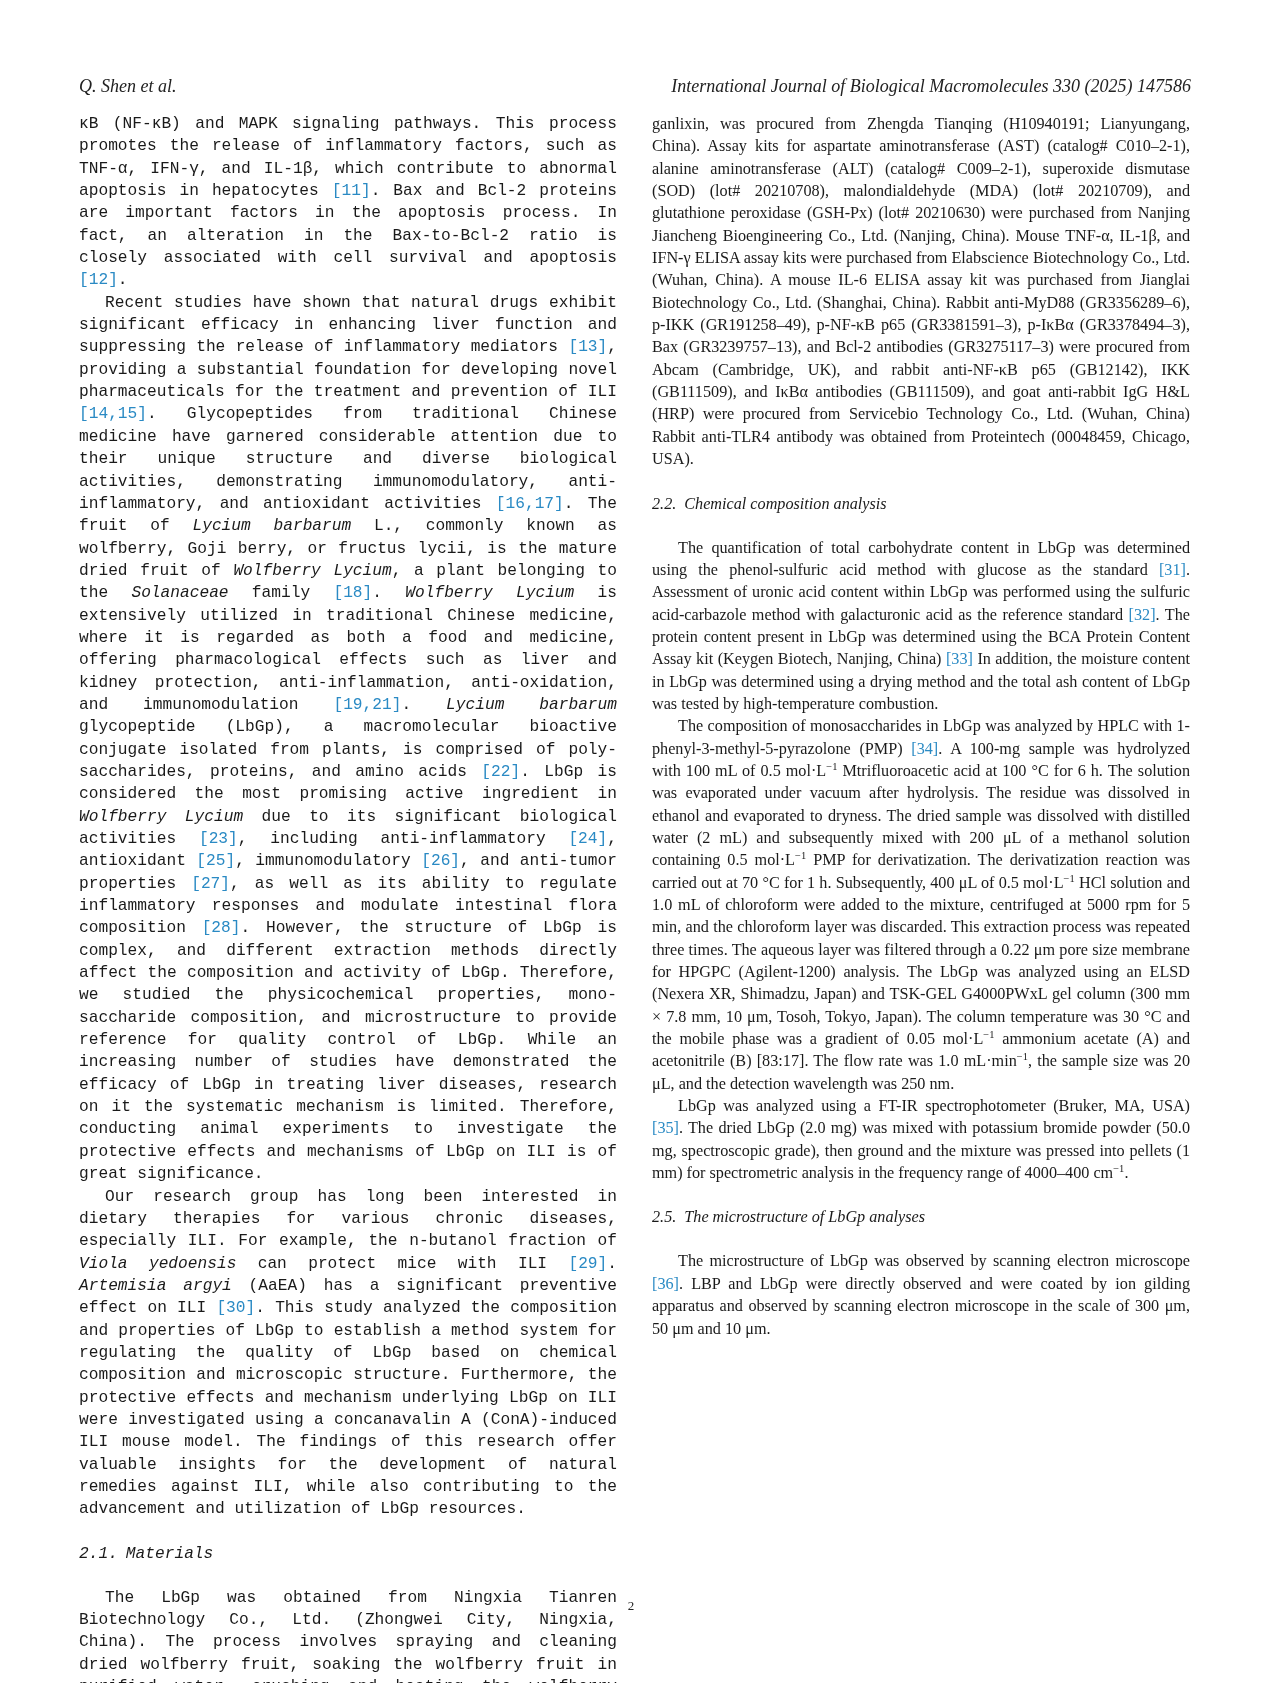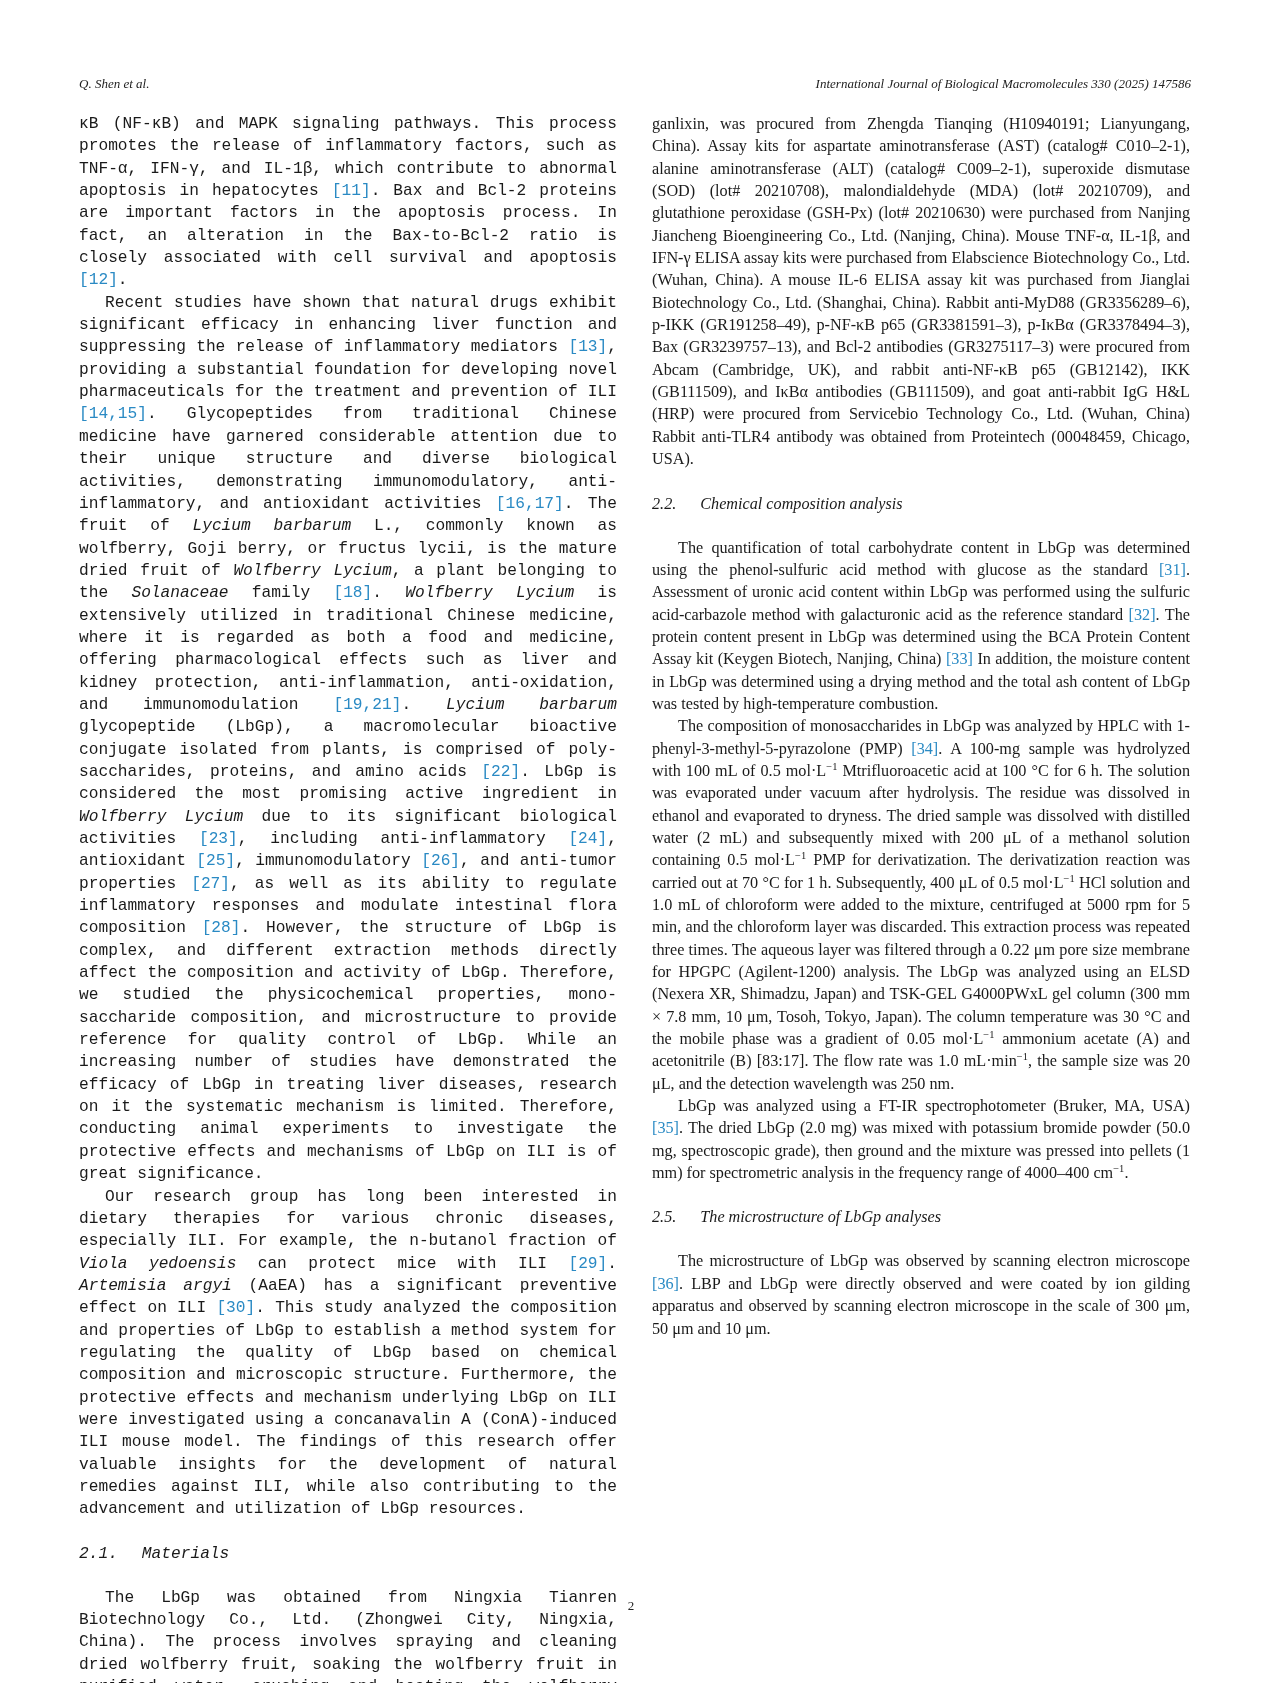--- a/index.html
+++ b/index.html
@@ -2,41 +2,41 @@
 <html><head>
 <meta charset="utf-8">
 <style>
   html, body { margin: 0; padding: 0; background: #ffffff; }
   body {
     width: 1262px; height: 1683px; position: relative; overflow: hidden;
     font-family: "Liberation Serif", "DejaVu Serif", serif;
     color: #1a1a1a;
   }
   .running-head {
-    position: absolute; top: 76px; font-style: italic; font-size: 13px; color: #222;
+    position: absolute; top: 76px; font-style: italic; font-size: 18px; color: #222;
   }
   .rh-left { left: 79px; }
   .rh-right { right: 71px; }
   .col {
     position: absolute; top: 113px; width: 538px;
     font-size: 16.2px; line-height: 22.35px; text-align: justify;
     hyphens: manual;
   }
   .col-left { left: 79px; font-family: Liberation Mono, monospace; }
   .col-right { left: 652px; }
   .col p { margin: 0; }
   .col p.indent { text-indent: 26px; }
   .ref { color: #2a8ac4; }
   .sec-heading {
     font-weight: bold; font-size: 16.5px; margin: 22px 0 0 0; line-height: 22px;
   }
   .subsec-heading {
     font-style: italic; font-size: 16.2px; margin: 22px 0 22px 0; line-height: 22px;
   }
-  .num { display: inline-block; min-width: 0; margin-right: 24px; font-style: italic; }
+  .num { display: inline-block; min-width: 0; margin-right: 8px; font-style: italic; }
   .sec-heading .num { font-style: normal; }
   sup { font-size: 10.5px; line-height: 0; vertical-align: 6px; }
   i { font-style: italic; }
   .page-num {
     position: absolute; top: 1598px; left: 0; width: 1262px; text-align: center;
     font-size: 13px; color: #222;
   }
 </style>
 </head>
 <body>

